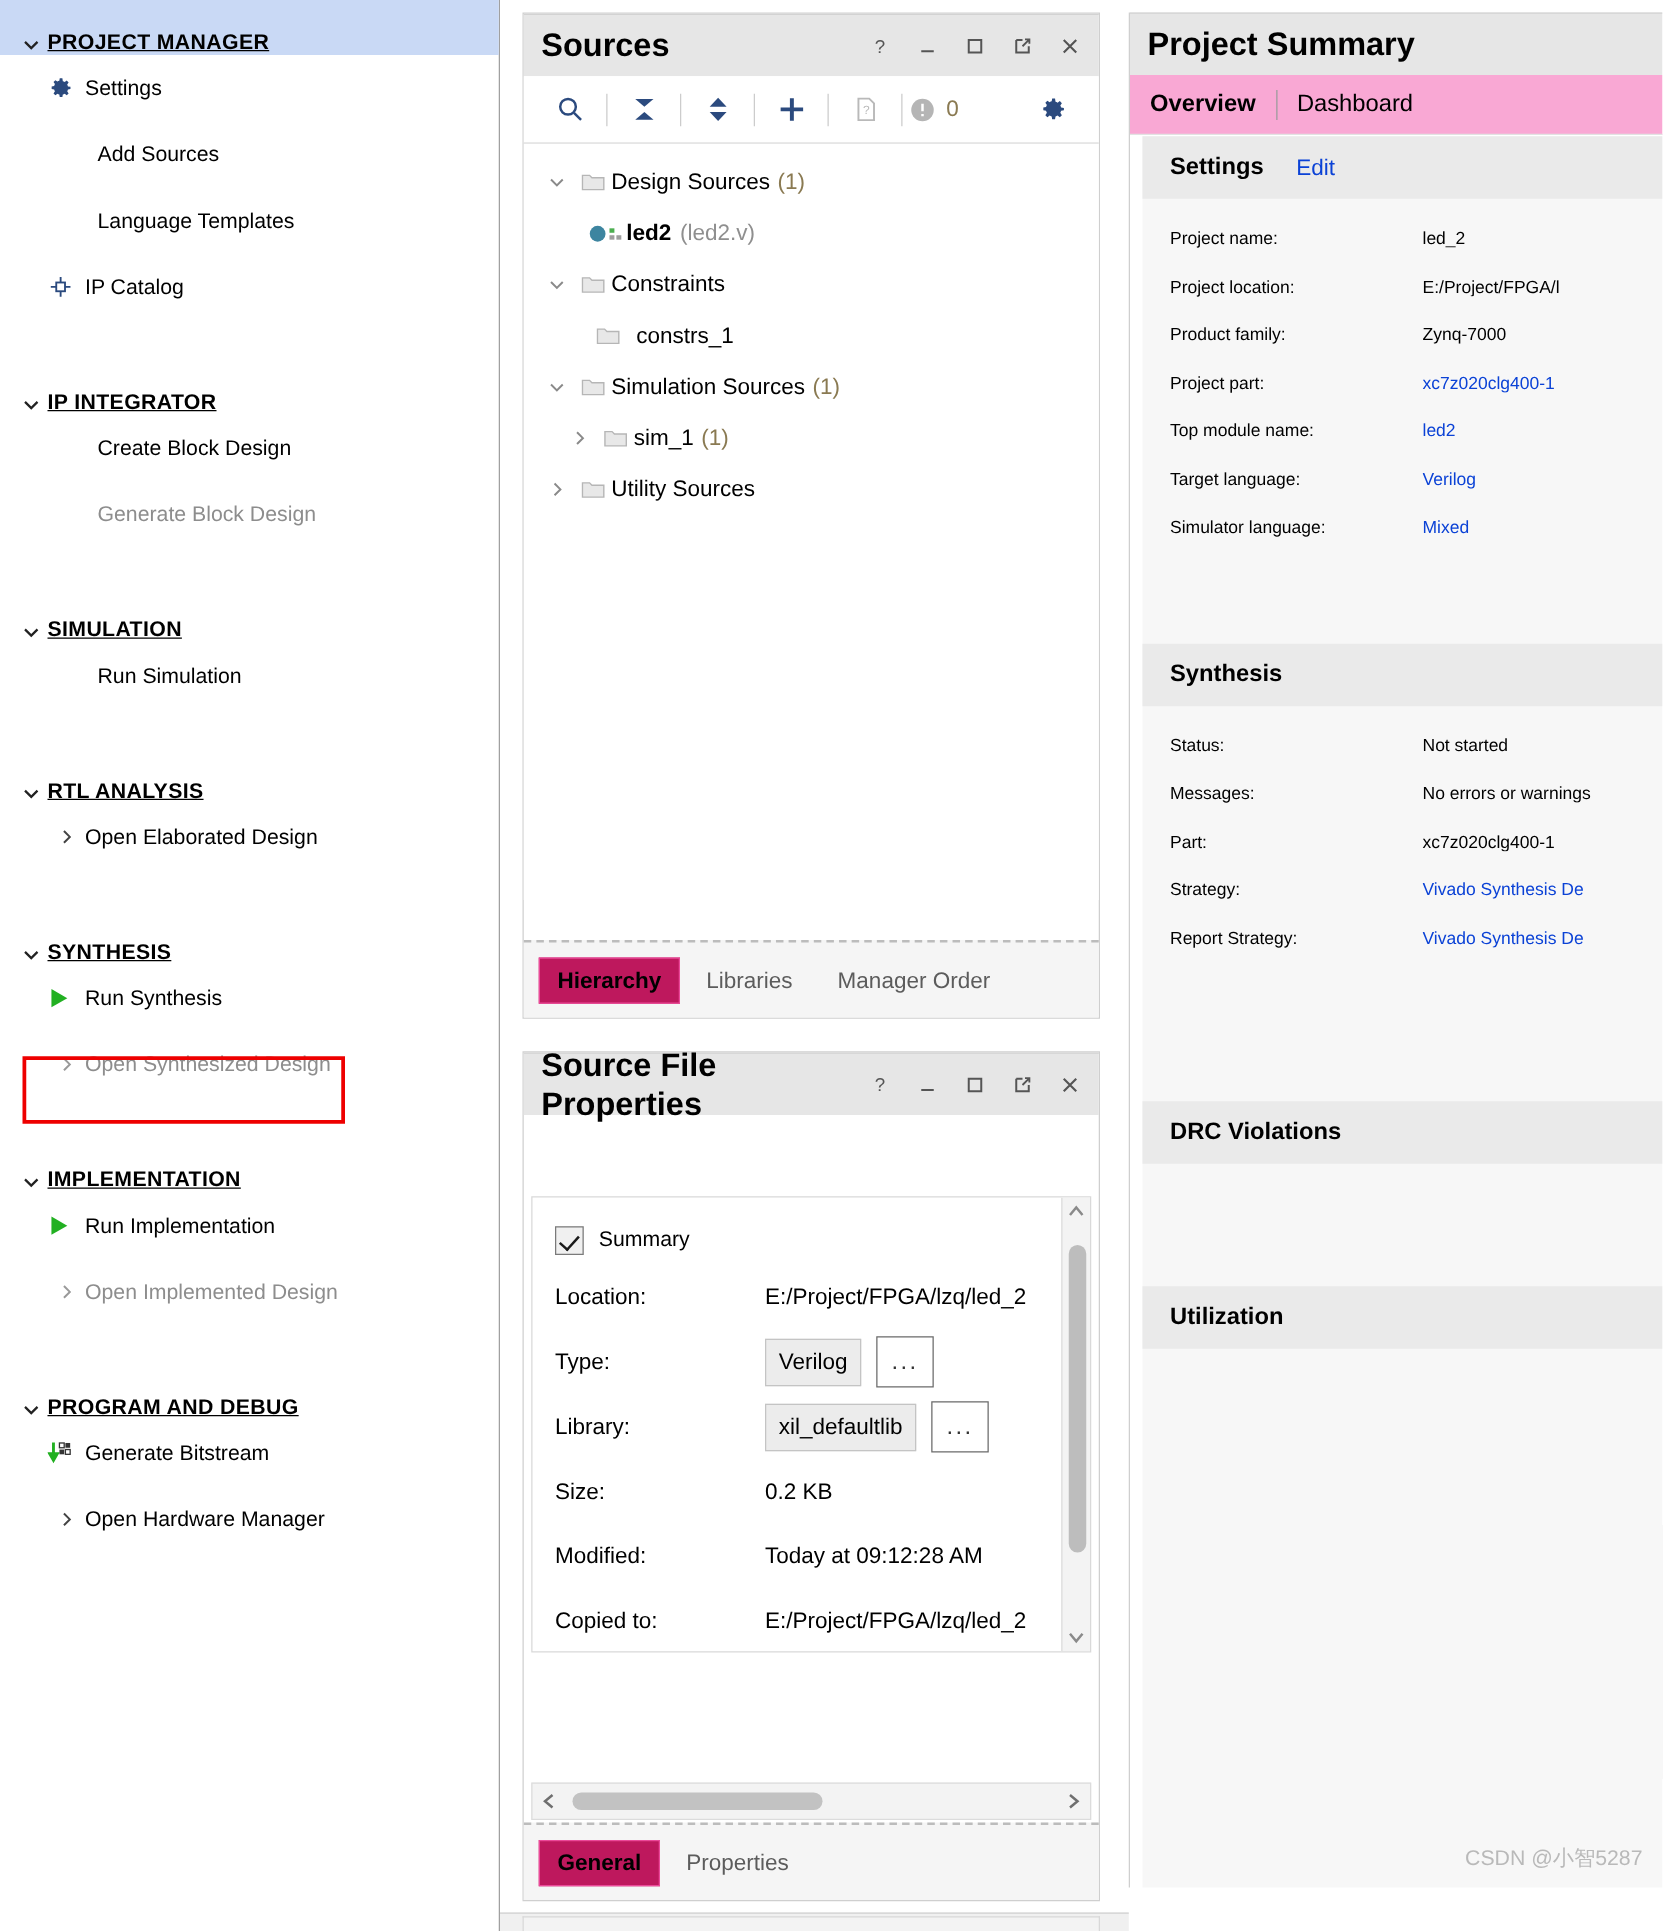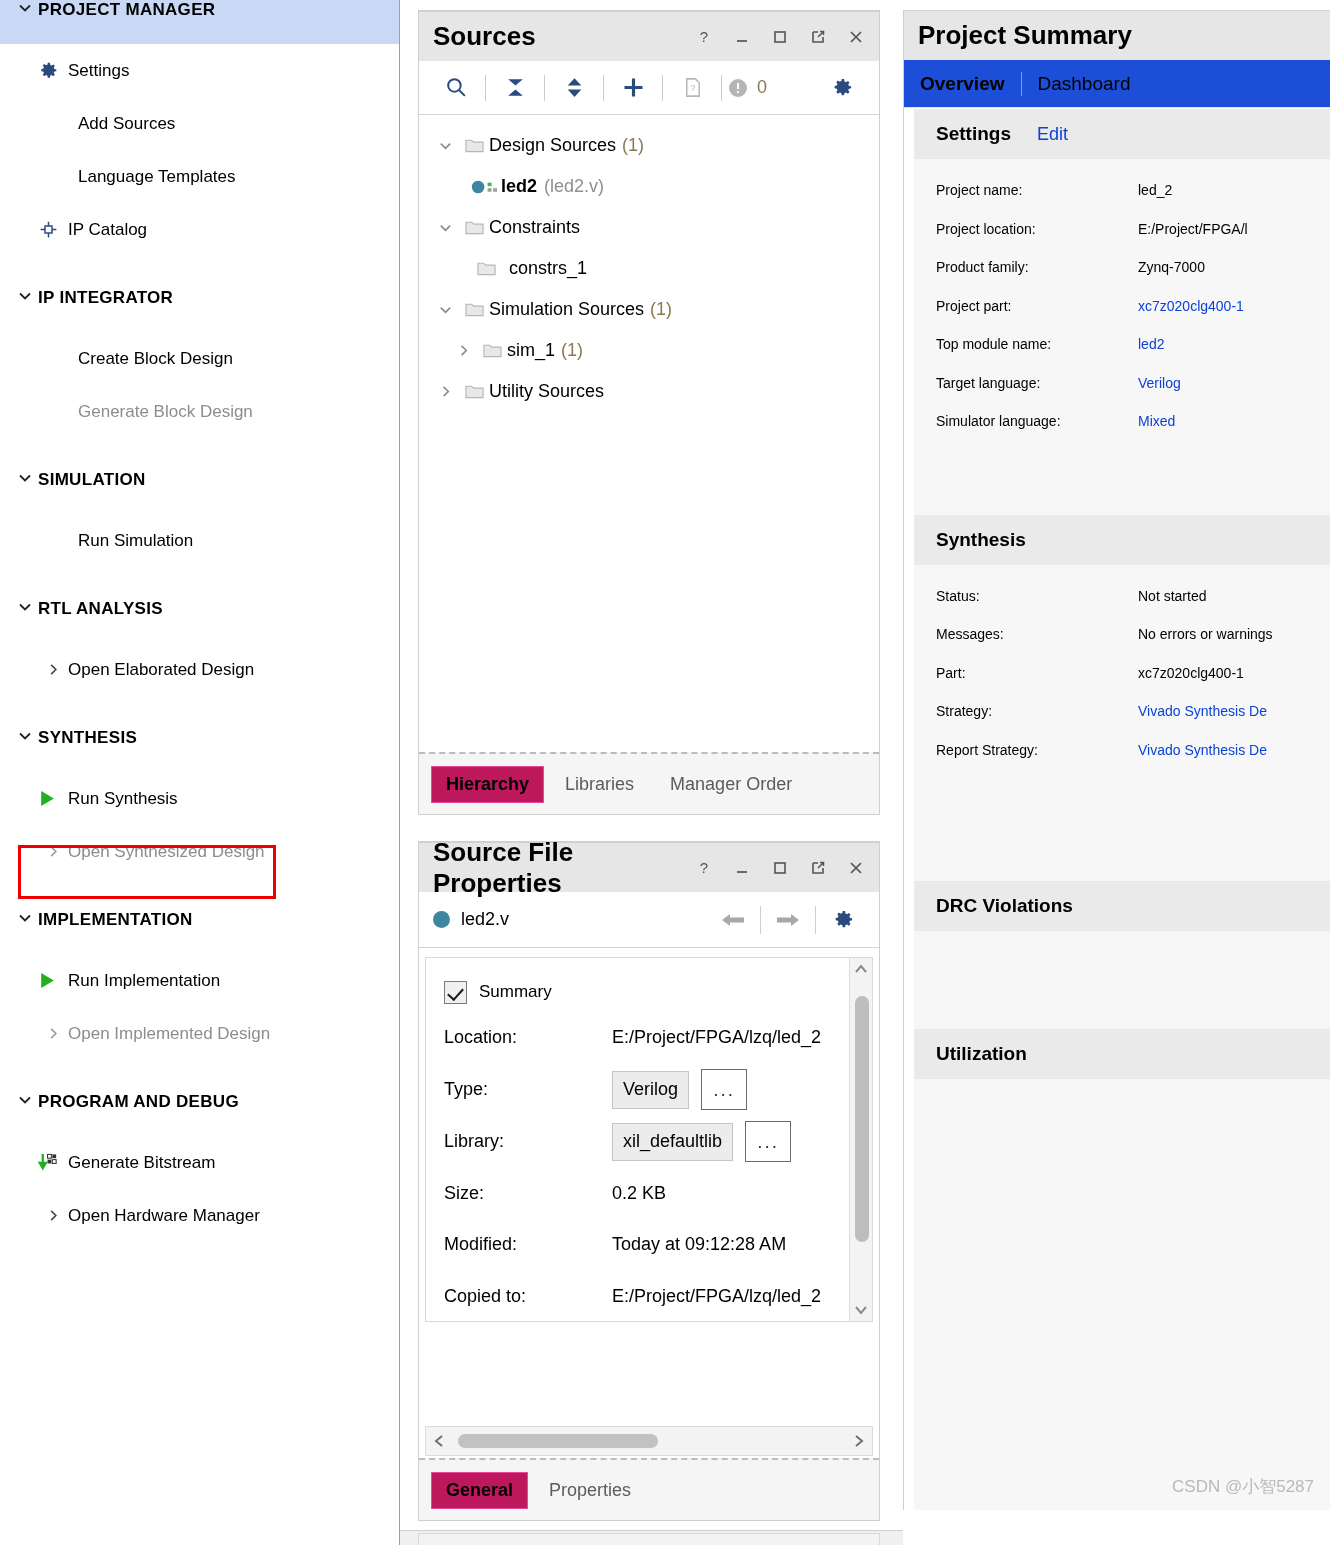--- a/index.html
+++ b/index.html
@@ -13,23 +13,23 @@
     overflow: hidden;
   }
   .root { position: relative; width: 1330px; height: 1545px; }
 
   
   .flow-nav {
     position: absolute; left: 0; top: 0; width: 400px; height: 1545px;
     background: #ffffff; border-right: 1px solid #a0a0a0;
   }
   .flow-section-header {
-    display: flex; align-items: flex-start;
+    display: flex; align-items: flex-end;
     height: 44px; padding-left: 12px;
-    font-weight: bold; font-size: 17px; letter-spacing: .3px;
+    font-weight: bold; font-size: 17px; letter-spacing: .3px; text-decoration: underline;
   }
   .flow-section-header.active { background: #c9d9f5; }
   .chev {
     width: 26px; display: inline-flex; align-items: center; justify-content: center;
     color: #333; flex: none;
   }
   .chev svg { display: block; }
   .flow-item {
     display: flex; align-items: center;
     height: 53px; padding-left: 38px; font-size: 17px; color: #000;
@@ -155,21 +155,21 @@
     background: #f3f3f3; border: 1px solid #dcdcdc;
     display: flex; align-items: center;
   }
   .hscroll .arr { width: 26px; display:flex; align-items:center; justify-content:center; color:#6f6f6f; font-size:18px;}
   .hscroll .track { flex:1 1 auto; position: relative; height: 14px; }
   .hscroll .thumb { position:absolute; left: 6px; width: 200px; height: 14px; background:#c2c2c2; border-radius:7px;}
 
   
   #psum-panel { left: 903px; top: 10px; width: 427px; height: 1500px; border-left:1px solid #cfcfcf; background:#fff;}
   .psum-tabs {
-    display: flex; align-items: center; height: 48px; background: #1d4ed8;
+    display: flex; align-items: center; height: 48px; background: #f9a8d4;
     padding-left: 16px; gap: 0; border-bottom: 1px solid #e2e2e2;
   }
   .psum-tab { font-size: 19px; padding: 0 16px 0 0; color: #000; }
   .psum-tab.active { font-weight: bold; }
   .psum-tab-div { width: 1px; height: 24px; background: #9a9a9a; margin-right: 16px; }
 
   .psum-content { background: #f7f7f7; position: absolute; left: 10px; right: 0; top: 99px; bottom: 0; }
   .sec-header {
     display: flex; align-items: center; height: 50px; background: #eaeaea;
     padding-left: 22px; font-weight: bold; font-size: 19px;
@@ -589,42 +589,20 @@
             </svg>
         </span>
         <span class="pb">
           <svg width="18" height="18" viewBox="0 0 18 18">
               <path d="M4 4 L14 14 M14 4 L4 14" stroke="#555" stroke-width="1.7"></path>
             </svg>
         </span>
       </span>
     </div>
 
-    <div class="sfp-filebar">
-      <span class="sfp-dot"></span>
-      <span class="sfp-fname">led2.v</span>
-      <span class="sfp-nav">
-        <svg width="26" height="20" viewBox="0 0 26 20" fill="#a8a8a8">
-            <path d="M2 10 L10 4 V7.5 H24 V12.5 H10 V16 Z"></path>
-          </svg>
-      </span>
-      <span class="sfp-sep"></span>
-      <span class="sfp-nav">
-        <svg width="26" height="20" viewBox="0 0 26 20" fill="#a8a8a8">
-            <path d="M24 10 L16 4 V7.5 H2 V12.5 H16 V16 Z"></path>
-          </svg>
-      </span>
-      <span class="sfp-sep"></span>
-      <span class="sfp-gear">
-        <svg width="23" height="23" viewBox="0 0 24 24" fill="#2b4a7e">
-          <path d="M12 8.4a3.6 3.6 0 1 0 0 7.2 3.6 3.6 0 0 0 0-7.2zm0 5.6a2 2 0 1 1 0-4 2 2 0 0 1 0 4z"></path>
-          <path d="M21 13.2v-2.4l-2.3-.4a7 7 0 0 0-.7-1.7l1.3-1.9-1.7-1.7-1.9 1.3a7 7 0 0 0-1.7-.7L13.6 3h-2.4l-.4 2.3a7 7 0 0 0-1.7.7L7.2 4.7 5.5 6.4l1.3 1.9a7 7 0 0 0-.7 1.7L3.8 10.4v2.4l2.3.4a7 7 0 0 0 .7 1.7l-1.3 1.9 1.7 1.7 1.9-1.3c.5.3 1.1.5 1.7.7l.4 2.3h2.4l.4-2.3c.6-.2 1.2-.4 1.7-.7l1.9 1.3 1.7-1.7-1.3-1.9c.3-.5.5-1.1.7-1.7l2.3-.4z"></path>
-        </svg>
-      </span>
-    </div>
 
     <div class="sfp-body">
       <div class="sfp-rows">
 
         <div class="sfp-check-row">
           <span class="chkbox"></span>
           <span>Summary</span>
         </div>
 
         <div class="prop-row">

